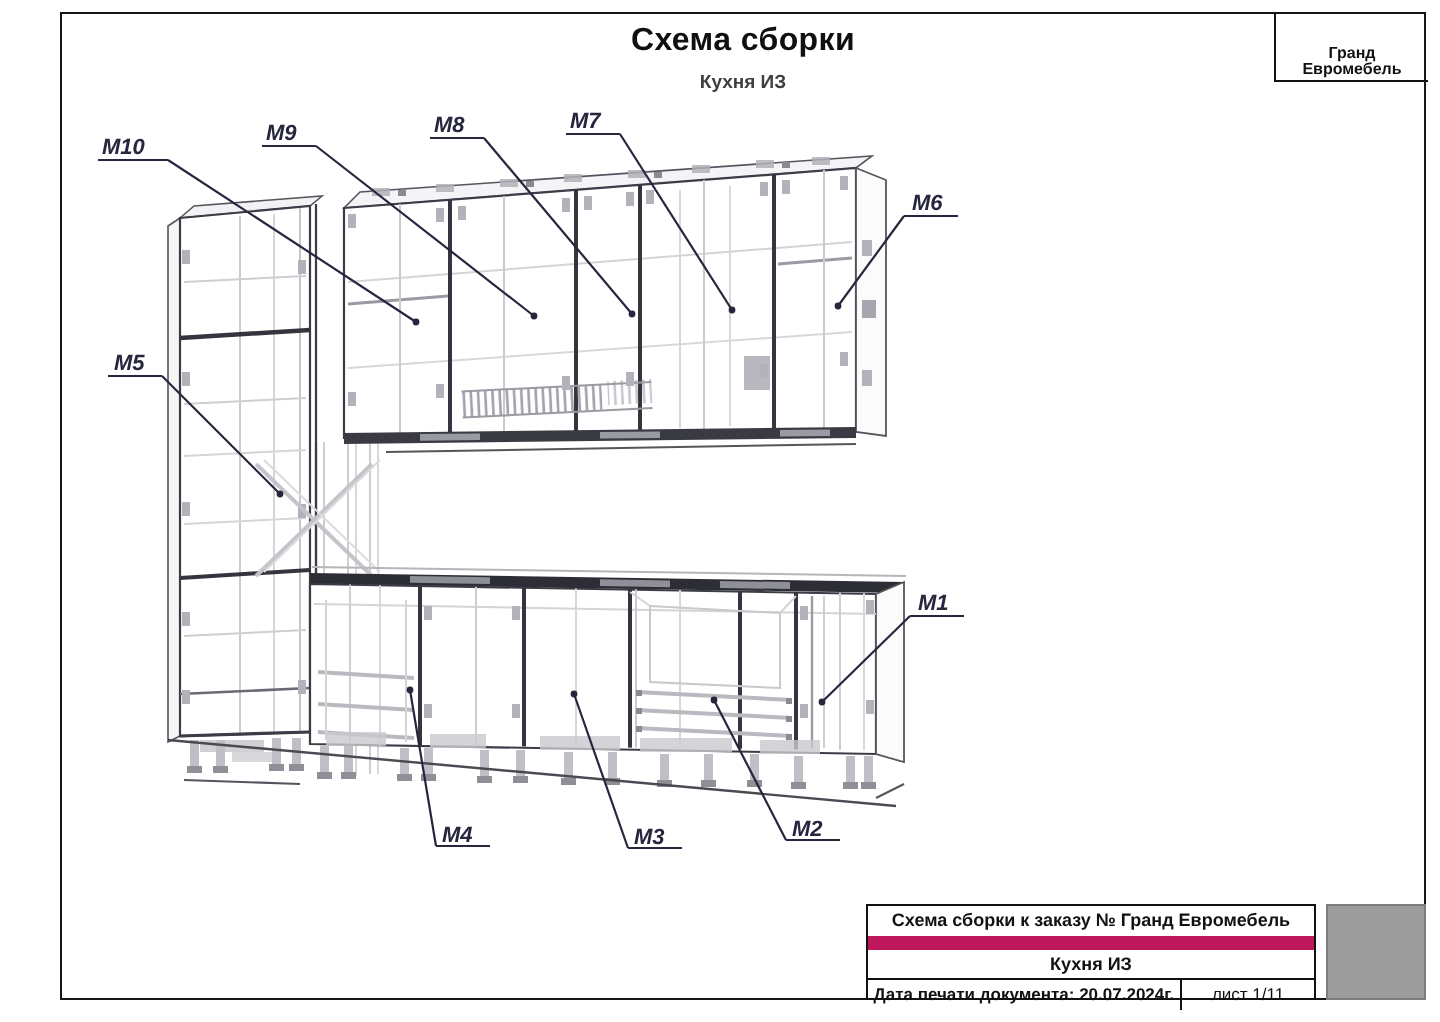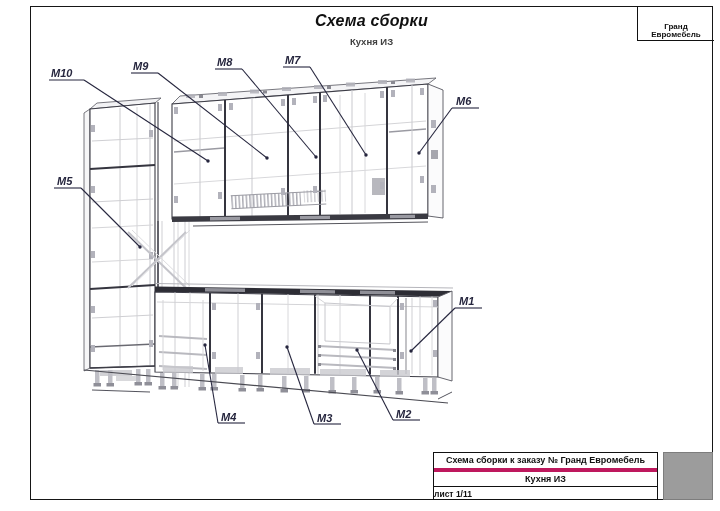--- a/index.html
+++ b/index.html
@@ -1,39 +1,39 @@
 <!DOCTYPE html>
 <html><head>
 <meta charset="utf-8">
 <style>
   html,body{margin:0;padding:0;background:#ffffff;}
   .page{position:relative;width:720px;height:511px;background:#fff;overflow:hidden;
         font-family:"Liberation Sans",sans-serif;color:#111;}
   .frame{position:absolute;left:30px;top:6px;width:683px;height:494px;
          border:1.5px solid #161616;box-sizing:border-box;}
   .page-title{position:absolute;left:30px;top:12px;width:683px;text-align:center;
-              font-size:16px;font-weight:bold;color:#101010;letter-spacing:.2px;font-style:italic;}
+              font-size:16px;font-weight:bold;color:#101010;letter-spacing:.2px;}
   .page-subtitle{position:absolute;left:30px;top:36px;width:683px;text-align:center;
                  font-size:9.5px;font-weight:600;color:#3f3f3f;}
   .corner-box{position:absolute;left:637px;top:6px;width:76px;height:17px;
               border-left:1.2px solid #111;border-bottom:1.2px solid #111;
               text-align:center;font-size:8px;font-weight:bold;line-height:8px;
               padding-top:17px;box-sizing:content-box;}
   .drawing-svg{position:absolute;left:0;top:0;width:720px;height:511px;}
   .callout-text{font-family:"Liberation Sans",sans-serif;font-style:italic;
                 font-weight:600;font-size:11px;fill:#26263e;}
   .title-block{position:absolute;left:433px;top:452px;width:225px;height:48px;
                border:1.2px solid #111;box-sizing:border-box;background:#fff;}
   .tb-row{width:100%;text-align:center;font-weight:bold;color:#111;overflow:hidden;white-space:nowrap;}
-  .tb-r1{height:15px;line-height:15px;font-size:9px;border-bottom:4px solid #be185d;}
+  .tb-r1{height:15px;line-height:15px;font-size:9px;border-bottom:7px solid #be185d;}
   .tb-r2{height:14px;line-height:14px;font-size:9px;border-bottom:1px solid #111;}
   .tb-r3{height:15px;display:flex;}
   .tb-date{width:156px;height:15px;line-height:15px;font-size:8.5px;font-weight:bold;
            text-align:center;border-right:1px solid #111;overflow:hidden;white-space:nowrap;}
-  .tb-sheet{flex:1;height:15px;line-height:15px;font-size:8.5px;font-weight:700;text-align:left;}
+  .tb-sheet{flex:1;height:15px;line-height:15px;font-size:8.5px;font-weight:400;text-align:center;}
   .logo-box{position:absolute;left:663px;top:452px;width:50px;height:48px;
             background:#9c9c9c;border:1px solid #7d7d7d;box-sizing:border-box;}
   .watermark{position:absolute;left:588px;top:450px;width:132px;height:56px;
              opacity:.85;pointer-events:none;}
   .wm-text{font-family:"Liberation Sans",sans-serif;font-weight:bold;font-size:33px;
            fill:#cfcfcf;letter-spacing:-1px;}
 </style>
 </head>
 <body>
 
@@ -305,20 +305,21 @@
         <line x1="455" y1="308" x2="411" y2="351" stroke="#26263e" stroke-width="1.1"></line>
         <circle cx="411" cy="351" r="1.7" fill="#26263e"></circle>
         <text x="459" y="305" class="callout-text">M1</text>
       </g>
   </svg>
 
   <div class="title-block">
     <div class="tb-row tb-r1">Схема сборки к заказу № Гранд Евромебель</div>
     <div class="tb-row tb-r2">Кухня ИЗ</div>
     <div class="tb-r3">
+      <div class="tb-date">Дата печати документа: 20.07.2024г.</div>
       <div class="tb-sheet">лист 1/11</div>
     </div>
   </div>
 
   <div class="logo-box"></div>
 
 
 </div>
 
 </body></html>

